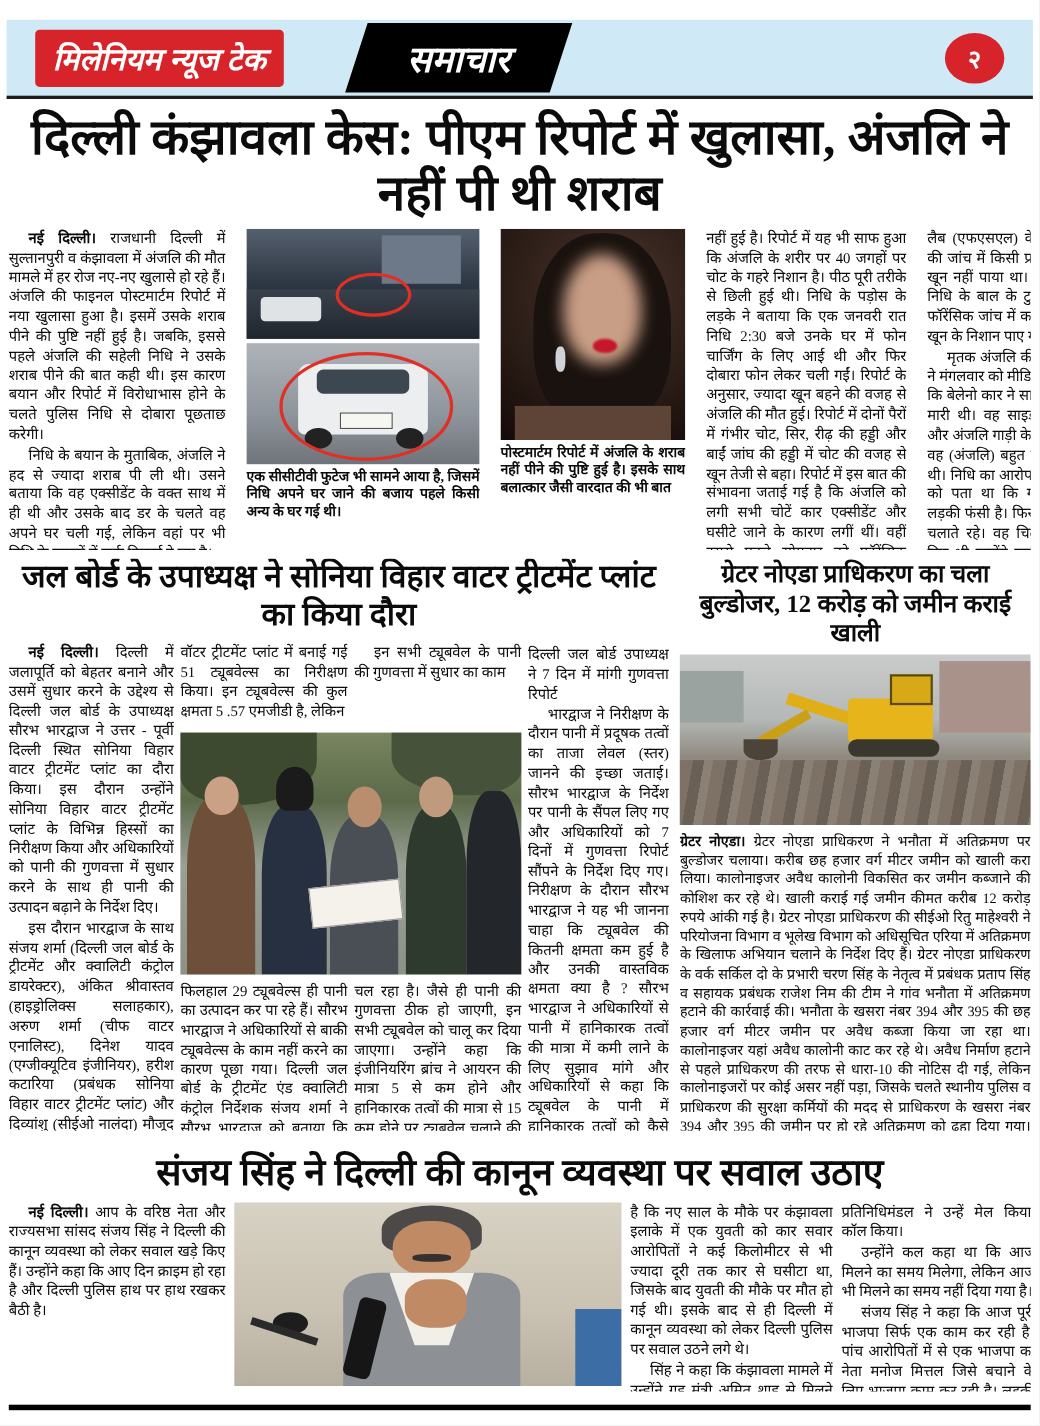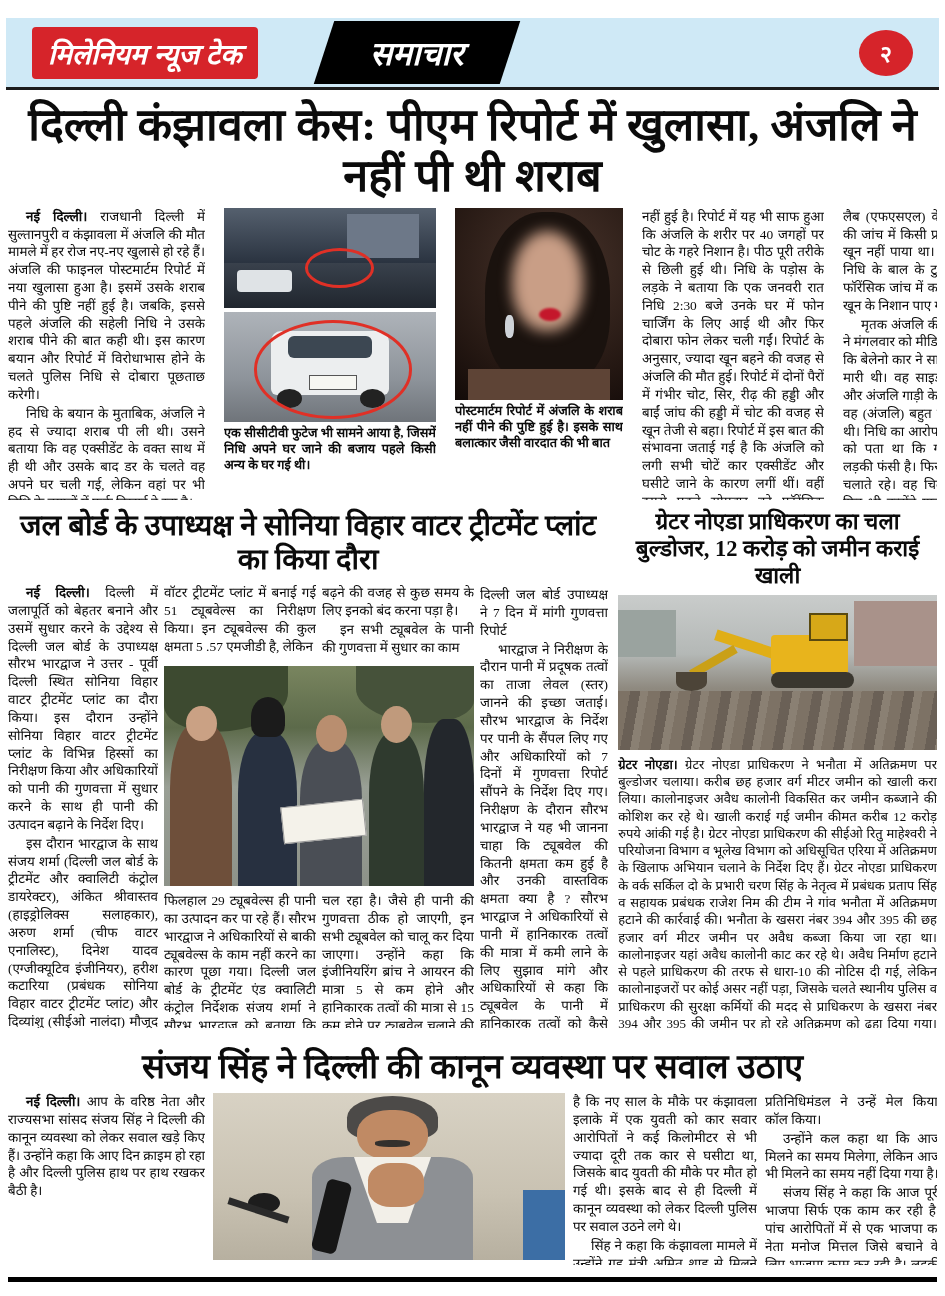--- a/index.html
+++ b/index.html
@@ -164,21 +164,20 @@
       <div class="water-body">
         <div class="col" style="grid-area:c1">
           <p class="para"><b class="dl">नई दिल्ली।</b><span> दिल्ली में जलापूर्ति को बेहतर बनाने और उसमें सुधार करने के उद्देश्य से दिल्ली जल बोर्ड के उपाध्यक्ष सौरभ भारद्वाज ने उत्तर - पूर्वी दिल्ली स्थित सोनिया विहार वाटर ट्रीटमेंट प्लांट का दौरा किया। इस दौरान उन्होंने सोनिया विहार वाटर ट्रीटमेंट प्लांट के विभिन्न हिस्सों का निरीक्षण किया और अधिकारियों को पानी की गुणवत्ता में सुधार करने के साथ ही पानी की उत्पादन बढ़ाने के निर्देश दिए।</span></p>
           <p class="para">इस दौरान भारद्वाज के साथ संजय शर्मा (दिल्ली जल बोर्ड के ट्रीटमेंट और क्वालिटी कंट्रोल डायरेक्टर), अंकित श्रीवास्तव (हाइड्रोलिक्स सलाहकार), अरुण शर्मा (चीफ वाटर एनालिस्ट), दिनेश यादव (एग्जीक्यूटिव इंजीनियर), हरीश कटारिया (प्रबंधक सोनिया विहार वाटर ट्रीटमेंट प्लांट) और दिव्यांशु (सीईओ नालंदा) मौजूद रहे।</p>
 
         </div>
         <div class="col" style="grid-area:c2t">
           <p class="para noindent">वॉटर ट्रीटमेंट प्लांट में बनाई गई 51 ट्यूबवेल्स का निरीक्षण किया। इन ट्यूबवेल्स की कुल क्षमता 5 .57 एमजीडी है, लेकिन</p>
         </div>
         <div class="col" style="grid-area:c3t">
-          <p class="para noindent">बढ़ने की वजह से कुछ समय के लिए इनको बंद करना पड़ा है।</p>
           <p class="para">इन सभी ट्यूबवेल के पानी की गुणवत्ता में सुधार का काम</p>
         </div>
         <div class="photo waterphoto">
           <div class="tree1"></div>
           <div class="tree2"></div>
           <div class="p1"></div>
           <div class="h1"></div>
           <div class="p2"></div>
           <div class="h2"></div>
           <div class="p3"></div>

